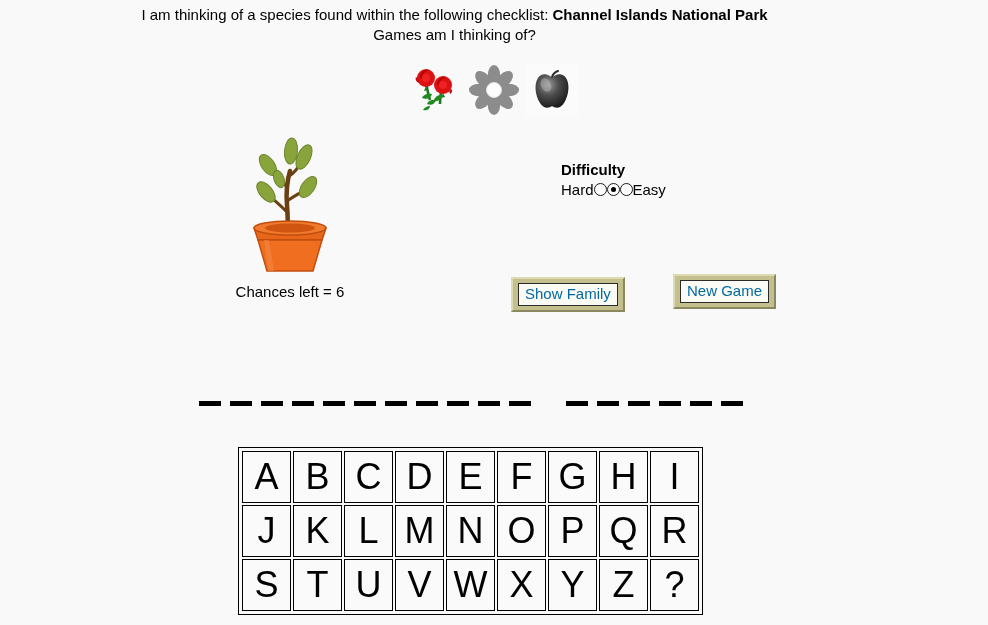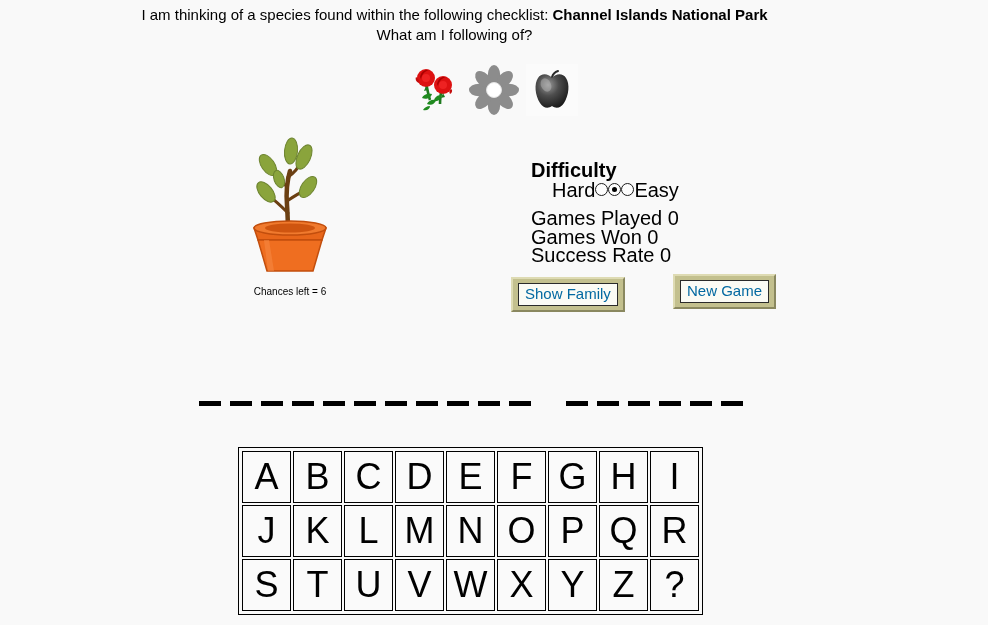--- a/index.html
+++ b/index.html
@@ -49,31 +49,31 @@
   #plant-area {
     position: absolute;
     left: 205px;
     top: 135px;
     width: 170px;
     text-align: center;
   }
   #plant-graphic { display: block; margin: 0 auto; }
   #chances-left {
     margin-top: 8px;
-    font-size: 10px;
+    font-size: 15px;
     line-height: 18px;
     white-space: nowrap;
   }
 
   
   #info-panel {
     position: absolute;
-    left: 531px;
+    left: 561px;
     top: 161px;
-    font-size: 20px;
+    font-size: 15px;
     line-height: 18.5px;
   }
   #difficulty-title {
     font-weight: bold;
     margin-bottom: 1px;
   }
   #difficulty-row {
     display: flex;
     align-items: center;
     white-space: nowrap;
@@ -206,21 +206,21 @@
     box-sizing: border-box;
     cursor: pointer;
     user-select: none;
   }
 </style>
 </head>
 <body>
 
 <div id="prompt-header">
   <div class="line1"><span>I am thinking of a species found within the following checklist: </span><span class="checklist-name">Channel Islands National Park</span></div>
-  <div class="line2">What am I following of?</div>
+  <div class="line2">Games am I thinking of?</div>
 </div>
 
 <div id="icon-strip">
 
   <svg class="species-icon" width="52" height="52" viewBox="0 0 52 52">
     <g>
       <path d="M20 36 C18 30 17 24 16 18" stroke="#1f7a1f" stroke-width="2.6" fill="none"></path>
       <path d="M30 40 C30 34 31 28 32 23" stroke="#1f7a1f" stroke-width="2.6" fill="none"></path>
       <path d="M22 30 C17 29 13 31 12 34 C16 36 21 34 22 30 Z" fill="#1f8a1f"></path>
       <path d="M26 36 C22 35 18 37 17 40 C21 42 25 40 26 36 Z" fill="#1f8a1f"></path>
@@ -312,28 +312,20 @@
   <div id="difficulty-row">
     <span>Hard</span>
     <span class="radio-group">
       <span class="radio"></span>
       <span class="radio checked"></span>
       <span class="radio"></span>
     </span>
     <span>Easy</span>
   </div>
 
-  <div id="stats-block">
-    <div class="stat-line"><span>Games Played</span>
-      <span>0</span></div>
-    <div class="stat-line"><span>Games Won</span>
-      <span>0</span></div>
-    <div class="stat-line"><span>Success Rate</span>
-      <span>0</span></div>
-  </div>
 </div>
 
 <div class="game-button" id="show-family-button">
   <span class="btn-face">Show Family</span>
 </div>
 <div class="game-button" id="new-game-button">
   <span class="btn-face">New Game</span>
 </div>
 
 <div id="word-area">

